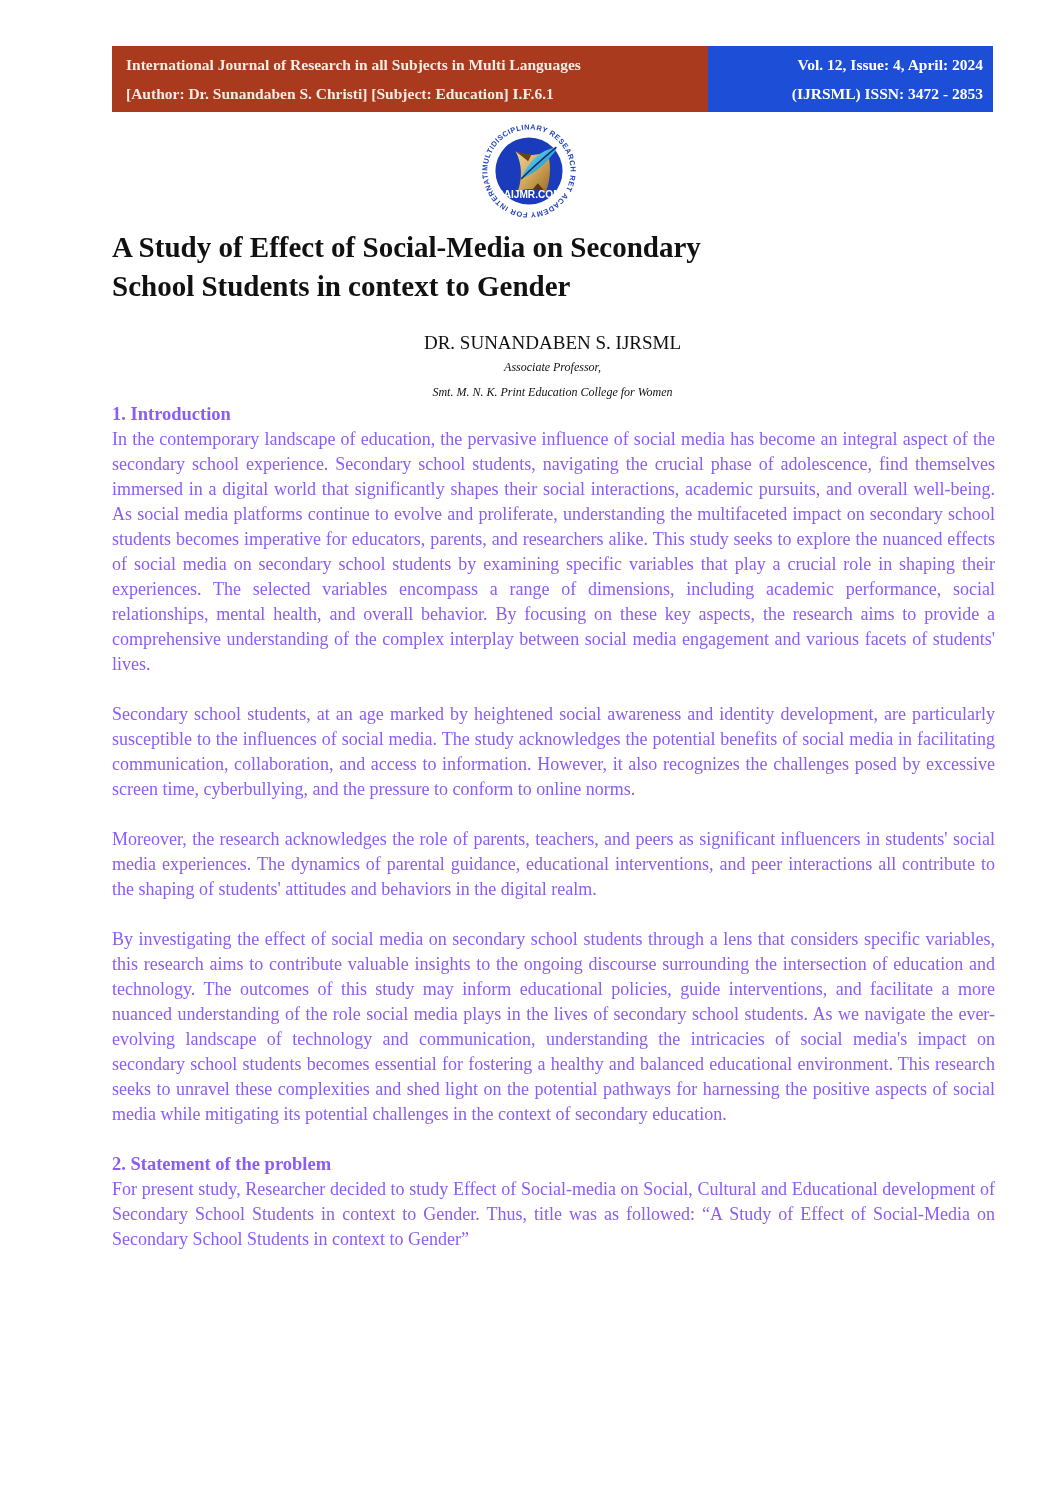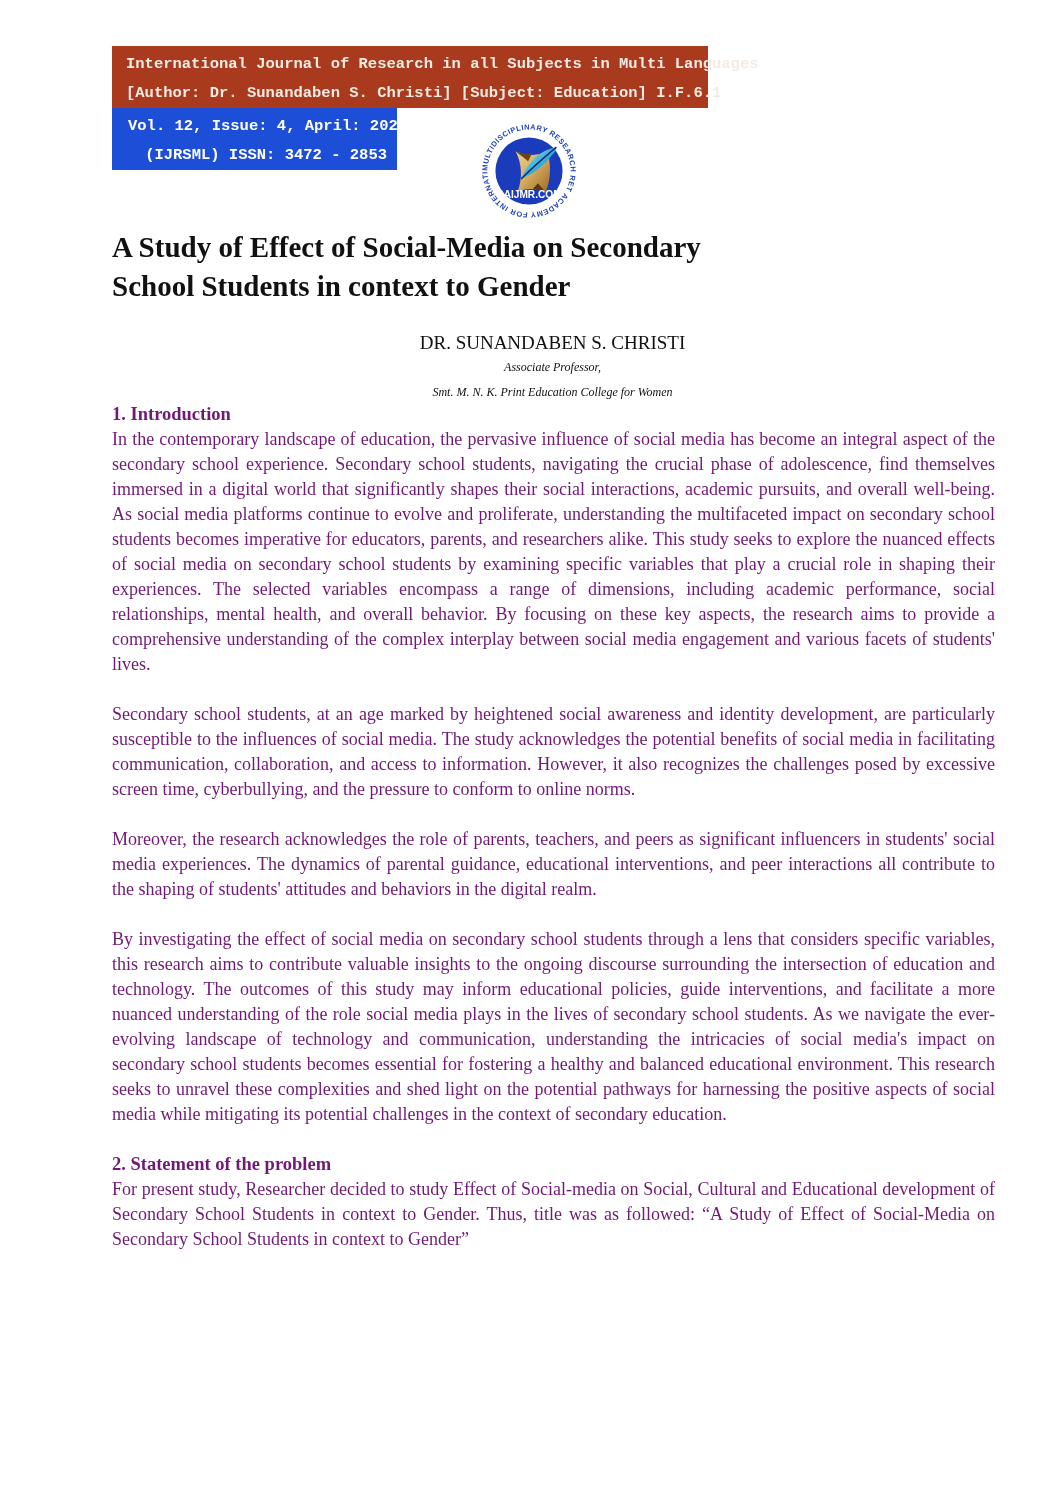--- a/index.html
+++ b/index.html
@@ -10,22 +10,22 @@
     position: relative;
     overflow: hidden;
   }
   .page { position: relative; width: 1058px; height: 1497px; background: #fff; }
 
   
   .journal-header {
     position: absolute; top: 46px; left: 112px;
     width: 881px; height: 66px;
     display: flex;
-    font-family: Liberation Mono, monospace;
-    font-weight: bold; font-size: 15.5px; flex-direction: column;
+    font-family: Liberation Serif, serif;
+    font-weight: bold; font-size: 15.5px;
   }
   .hdr-left {
     width: 596px; height: 66px;
     background: #A93A1E; color: #F4ECE3;
     padding: 4px 0 0 14px;
     line-height: 29px;
     white-space: nowrap;
   }
   .hdr-right {
     width: 285px; height: 66px;
@@ -53,21 +53,21 @@
     position: absolute; top: 330px; left: 112px; width: 881px;
     text-align: center; color: #111;
     line-height: 25px;
   }
   .author-name { font-size: 19px; }
   .author-role, .author-affil { font-size: 12px; font-style: italic; }
 
   
   .body-text {
     position: absolute; top: 402px; left: 112px; width: 883px;
-    color: #701a75;
+    color: #8b5cf6;
     font-size: 18px; line-height: 25px;
   }
   .sec-heading { font-weight: bold; font-size: 18.5px; }
   .body-text p { text-align: justify; margin: 0 0 25px 0; }
   .body-text p.last { margin-bottom: 8px; }
 
   
   .page-footer {
     position: absolute; top: 1395px; left: 112px;
     width: 902px; height: 57px;
@@ -132,21 +132,21 @@
       <text x="60" y="91" text-anchor="middle" font-family="Liberation Sans, sans-serif" font-size="11.5" font-weight="bold" fill="#ffffff">RAIJMR.COM</text>
     </svg>
   </div>
 
   <div class="paper-title">
     <div>A Study of Effect of Social-Media on Secondary</div>
     <div>School Students in context to Gender</div>
   </div>
 
   <div class="author-block">
-    <div class="author-name">DR. SUNANDABEN S. CHRISTI</div>
+    <div class="author-name">DR. SUNANDABEN S. IJRSML</div>
     <div class="author-role">Associate Professor,</div>
     <div class="author-affil">Smt. M. N. K.  Print Education College for Women</div>
   </div>
 
   <div class="body-text">
     <div class="sec-heading">1. Introduction</div>
     <p>In the contemporary landscape of education, the pervasive influence of social media has become an integral aspect of the secondary school experience. Secondary school students, navigating the crucial phase of adolescence, find themselves immersed in a digital world that significantly shapes their social interactions, academic pursuits, and overall well-being. As social media platforms continue to evolve and proliferate, understanding the multifaceted impact on secondary school students becomes imperative for educators, parents, and researchers alike. This study seeks to explore the nuanced effects of social media on secondary school students by examining specific variables that play a crucial role in shaping their experiences. The selected variables encompass a range of dimensions, including academic performance, social relationships, mental health, and overall behavior. By focusing on these key aspects, the research aims to provide a comprehensive understanding of the complex interplay between social media engagement and various facets of students' lives.</p>
     <p>Secondary school students, at an age marked by heightened social awareness and identity development, are particularly susceptible to the influences of social media. The study acknowledges the potential benefits of social media in facilitating communication, collaboration, and access to information. However, it also recognizes the challenges posed by excessive screen time, cyberbullying, and the pressure to conform to online norms.</p>
     <p>Moreover, the research acknowledges the role of parents, teachers, and peers as significant influencers in students' social media experiences. The dynamics of parental guidance, educational interventions, and peer interactions all contribute to the shaping of students' attitudes and behaviors in the digital realm.</p>
     <p>By investigating the effect of social media on secondary school students through a lens that considers specific variables, this research aims to contribute valuable insights to the ongoing discourse surrounding the intersection of education and technology. The outcomes of this study may inform educational policies, guide interventions, and facilitate a more nuanced understanding of the role social media plays in the lives of secondary school students. As we navigate the ever-evolving landscape of technology and communication, understanding the intricacies of social media's impact on secondary school students becomes essential for fostering a healthy and balanced educational environment. This research seeks to unravel these complexities and shed light on the potential pathways for harnessing the positive aspects of social media while mitigating its potential challenges in the context of secondary education.</p>

